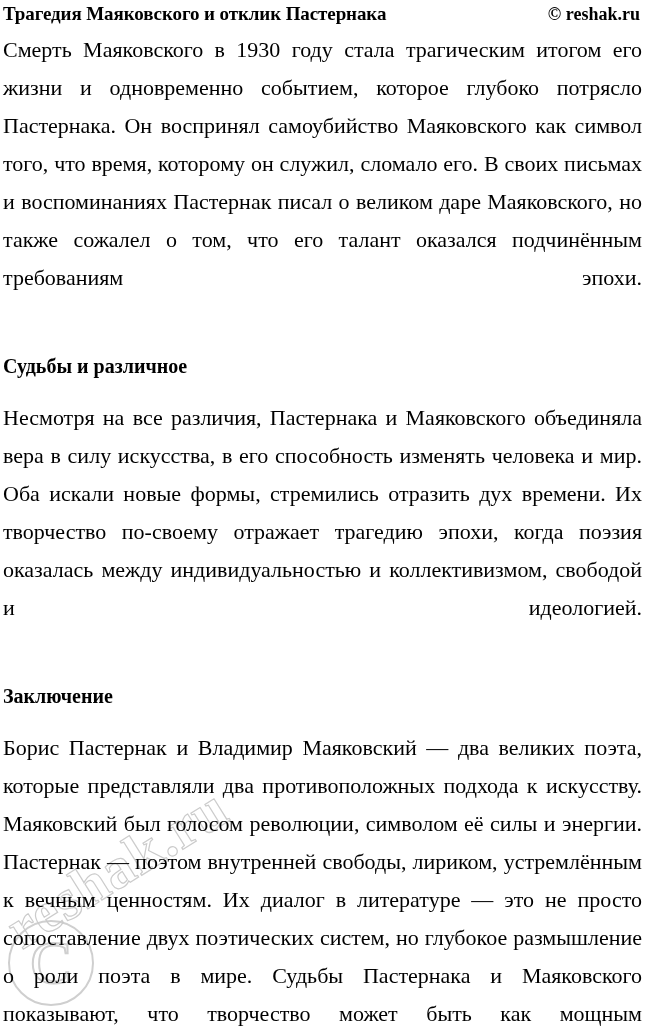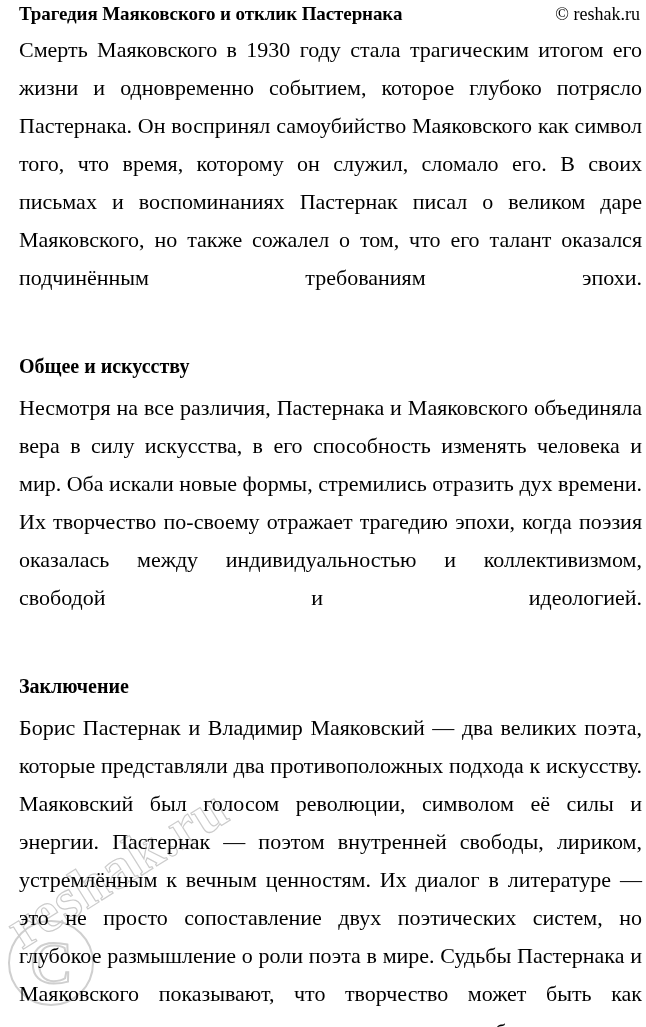--- a/index.html
+++ b/index.html
@@ -15,21 +15,21 @@
     font-family: "Liberation Serif", "DejaVu Serif", serif;
     color: #000000;
     -webkit-font-smoothing: antialiased;
   }
 
   #page {
     position: relative;
     width: 646px;
     height: 1027px;
     box-sizing: border-box;
-    padding: 0 4px 0 19px;
+    padding: 0 4px 0 3px;
     z-index: 2;
   }
 
   
   .header-row {
     display: flex;
     align-items: baseline;
     justify-content: space-between;
     width: 100%;
     height: 26px;
@@ -39,21 +39,21 @@
   }
   .doc-title {
     font-size: 19px;
     font-weight: bold;
     line-height: 22px;
     letter-spacing: -0.1px;
     white-space: nowrap;
   }
   .copyright {
     font-size: 18px;
-    font-weight: normal;
+    font-weight: bold;
     line-height: 22px;
     white-space: nowrap;
     padding-right: 2px;
   }
 
   
   .para {
     font-size: 22px;
     line-height: 38px;
     text-align: justify;
@@ -77,21 +77,21 @@
 
   .section-head {
     font-size: 20px;
     font-weight: bold;
     line-height: 30px;
     text-align: left;
     margin: 16px 0 4px 0;
   }
 
   .para-after-head {
-    margin-top: 8px;
+    margin-top: 18px;
   }
 
   
   #watermark {
     position: absolute;
     left: 0;
     top: 0;
     width: 646px;
     height: 1027px;
     z-index: 1;
@@ -146,21 +146,21 @@
 <div id="page">
 
   <div class="header-row">
     <div class="doc-title">Трагедия Маяковского и отклик Пастернака</div>
     <div class="copyright">© reshak.ru</div>
   </div>
 
   <p class="para first">Смерть Маяковского в 1930 году стала трагическим итогом его жизни и одновременно событием, которое глубоко потрясло Пастернака. Он воспринял самоубийство Маяковского как символ того, что время, которому он служил, сломало его. В своих письмах и воспоминаниях Пастернак писал о великом даре Маяковского, но также сожалел о том, что его талант оказался подчинённым требованиям эпохи.</p>
 
 
-  <h2 class="section-head">Общее и искусству</h2>
+  <h2 class="section-head">Судьбы и различное</h2>
 
   <p class="para para-after-head">Несмотря на все различия, Пастернака и Маяковского объединяла вера в силу искусства, в его способность изменять человека и мир. Оба искали новые формы, стремились отразить дух времени. Их творчество по-своему отражает трагедию эпохи, когда поэзия оказалась между индивидуальностью и коллективизмом, свободой и идеологией.</p>
 
   <h2 class="section-head">Заключение</h2>
 
   <p class="para para-after-head">Борис Пастернак и Владимир Маяковский — два великих поэта, которые представляли два противоположных подхода к искусству. Маяковский был голосом революции, символом её силы и энергии. Пастернак — поэтом внутренней свободы, лириком, устремлённым к вечным ценностям. Их диалог в литературе — это не просто сопоставление двух поэтических систем, но глубокое размышление о роли поэта в мире. Судьбы Пастернака и Маяковского показывают, что творчество может быть как мощным инструментом времени, так и способом сохранить вечное в человеке.</p>
 
 </div>
 
 </body></html>

